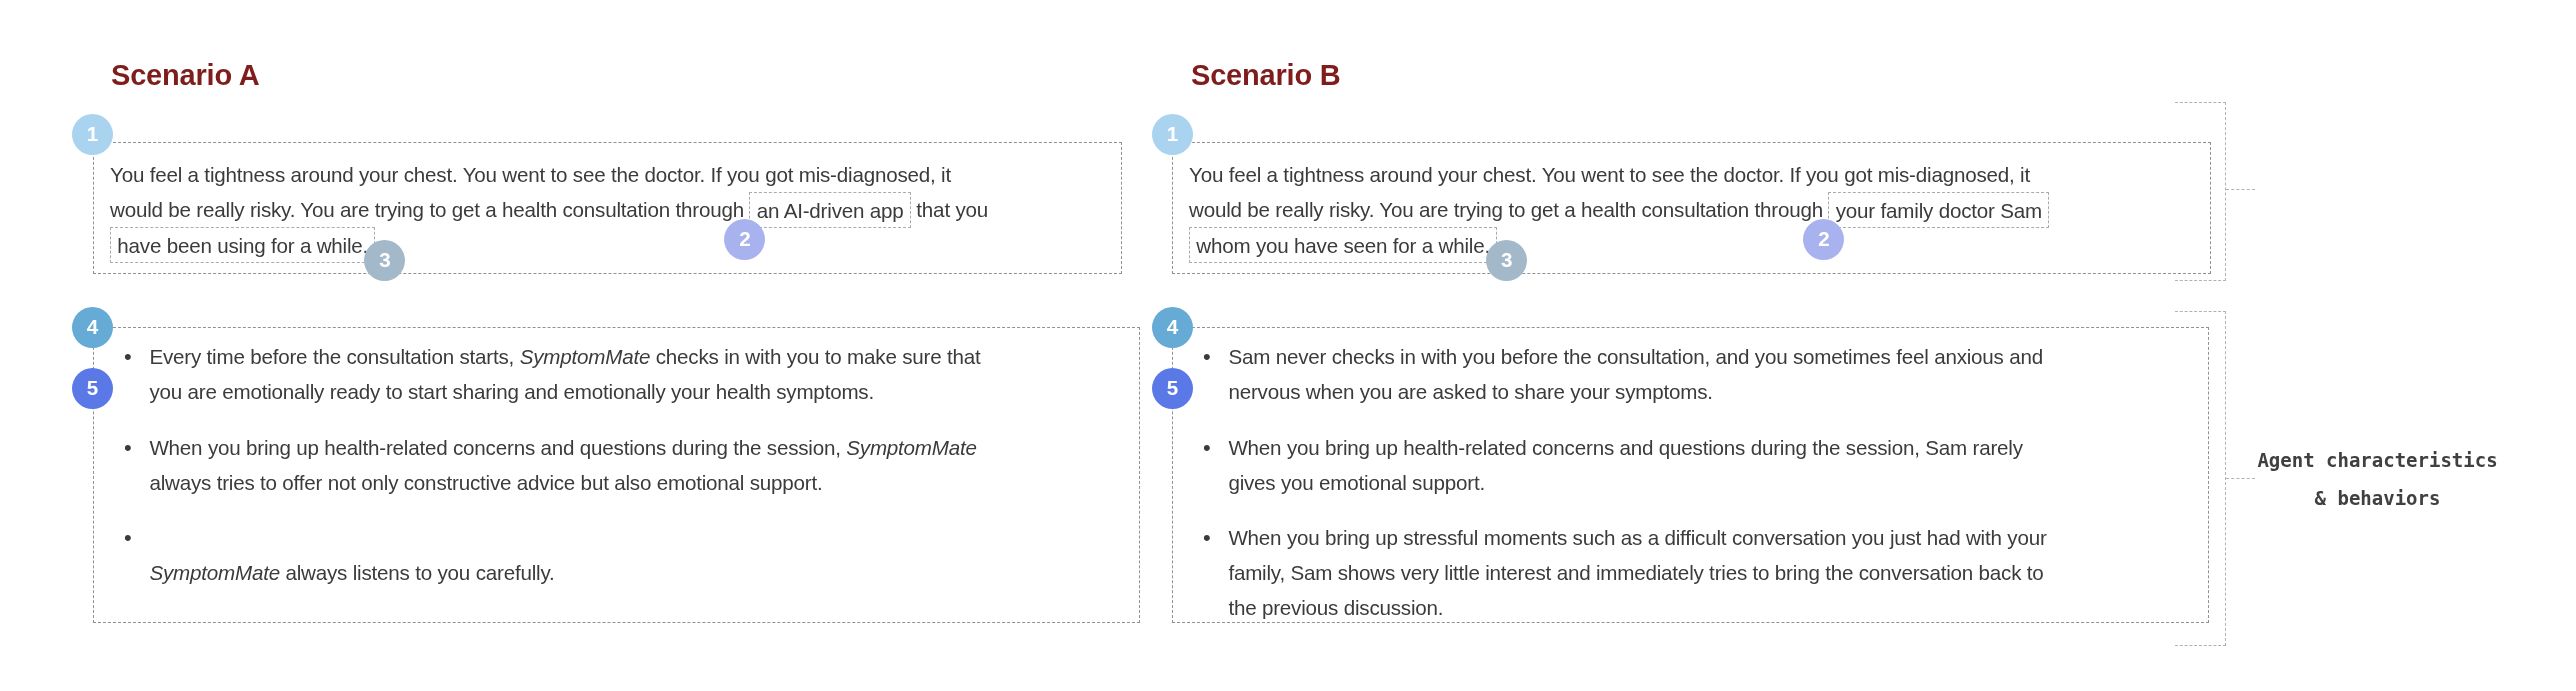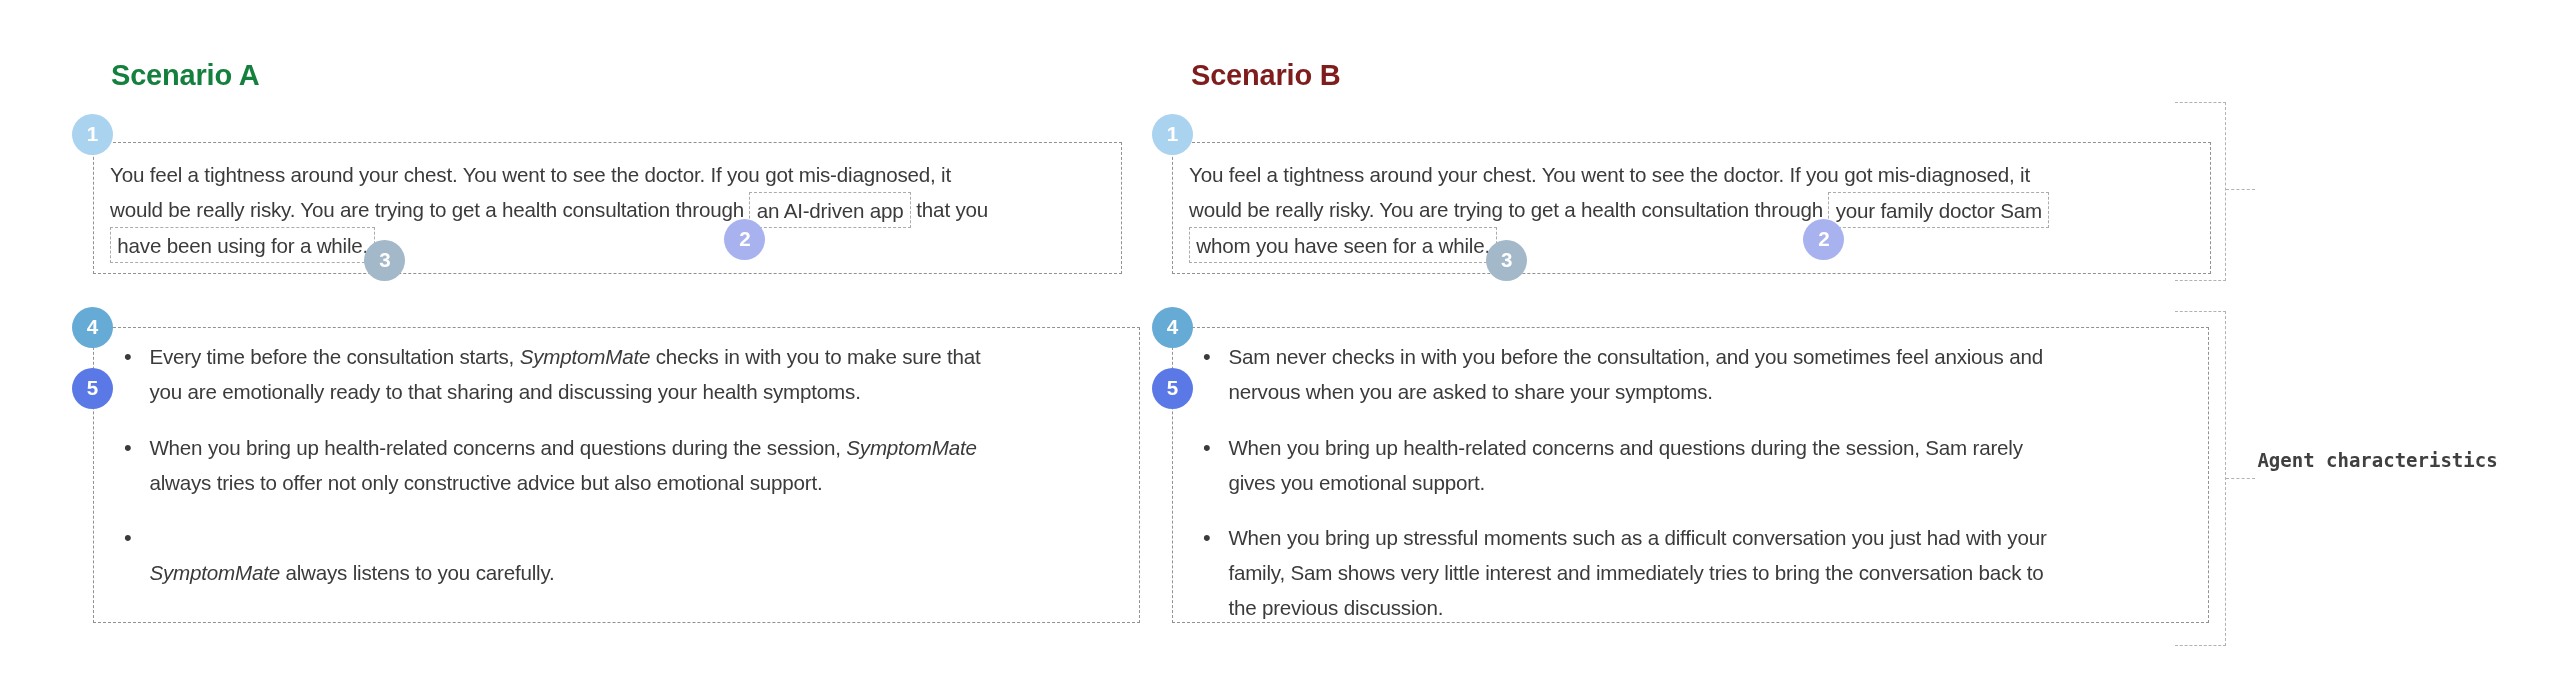--- a/index.html
+++ b/index.html
@@ -60,31 +60,31 @@
     font-size:19px;line-height:38px;color:#a3a3a3;text-align:center;
   }
   #annotation-1{left:2251px;top:149px;width:222px;}
   #annotation-2{left:2243px;top:441px;width:269px;}
 </style>
 </head>
 <body>
 
 <div class="canvas">
 
-  <h2 id="title-a" class="title" style="color: #15803d;">Scenario A</h2>
+  <h2 id="title-a" class="title" style="color: #7f1d1d;">Scenario A</h2>
   <h2 id="title-b" class="title" style="color: #7f1d1d;">Scenario B</h2>
 
   <div id="ctx-a" class="dbox ctx-box" style="border-color: rgb(145, 145, 145); color: rgb(59, 59, 59);"><span>You feel a tightness around your chest. You went to see the doctor. If you got mis-diagnosed, it</span><br><span>would be really risky. You are trying to get a health consultation through </span><span class="hl" style="border-color: rgb(171, 171, 171);">an AI-driven app<div class="badge badge-pos-b2" style="background: rgb(168, 178, 239); color: rgb(255, 255, 255);">2</div></span><span> that you</span><br><span class="hl" style="border-color: rgb(171, 171, 171);">have been using for a while.<div class="badge badge-pos-b3" style="background: rgb(163, 184, 200); color: rgb(255, 255, 255);">3</div></span></div>
   <div id="ctx-b" class="dbox ctx-box" style="border-color: rgb(145, 145, 145); color: rgb(59, 59, 59);"><span>You feel a tightness around your chest. You went to see the doctor. If you got mis-diagnosed, it</span><br><span>would be really risky. You are trying to get a health consultation through </span><span class="hl" style="border-color: rgb(171, 171, 171);">your family doctor Sam<div class="badge badge-pos-b2" style="background: rgb(168, 178, 239); color: rgb(255, 255, 255);">2</div></span><br><span class="hl" style="border-color: rgb(171, 171, 171);">whom you have seen for a while.<div class="badge badge-pos-b3" style="background: rgb(163, 184, 200); color: rgb(255, 255, 255);">3</div></span></div>
 
   <div id="bul-a" class="dbox bullets-box" style="border-color: rgb(145, 145, 145); color: rgb(59, 59, 59);">
     <ul class="blist">
         <li>
           <span class="dot">•</span>
-          <div class="btext"><span>Every time before the consultation starts, </span><span class="it">SymptomMate</span><span> checks in with you to make sure that</span><br><span>you are emotionally ready to that sharing and discussing your health symptoms.</span></div>
+          <div class="btext"><span>Every time before the consultation starts, </span><span class="it">SymptomMate</span><span> checks in with you to make sure that</span><br><span>you are emotionally ready to start sharing and emotionally your health symptoms.</span></div>
         </li>
         <li>
           <span class="dot">•</span>
           <div class="btext"><span>When you bring up health-related concerns and questions during the session, </span><span class="it">SymptomMate</span><br><span>always tries to offer not only constructive advice but also emotional support.</span></div>
         </li>
         <li>
           <span class="dot">•</span>
           <div class="btext"><br><span class="it">SymptomMate</span><span> always listens to you carefully.</span></div>
         </li>
       </ul>
@@ -113,16 +113,17 @@
   <div id="badge4-b" class="badge" style="background: rgb(102, 171, 214); color: rgb(255, 255, 255);">4</div>
   <div id="badge5-b" class="badge" style="background: rgb(91, 121, 230); color: rgb(255, 255, 255);">5</div>
 
   <div id="bracket-1" class="bracket" style="border-color: rgb(178, 178, 178);"></div>
   <div id="connector-1" class="connector" style="border-color: rgb(178, 178, 178);"></div>
   <div id="bracket-2" class="bracket" style="border-color: rgb(178, 178, 178);"></div>
   <div id="connector-2" class="connector" style="border-color: rgb(178, 178, 178);"></div>
 
   <div id="annotation-2" class="annotation" style="color: #404040; font-weight: bold;">
     <div>Agent characteristics</div>
+    <div>&amp; behaviors</div>
   </div>
 
 </div>
 
 
 </body></html>

